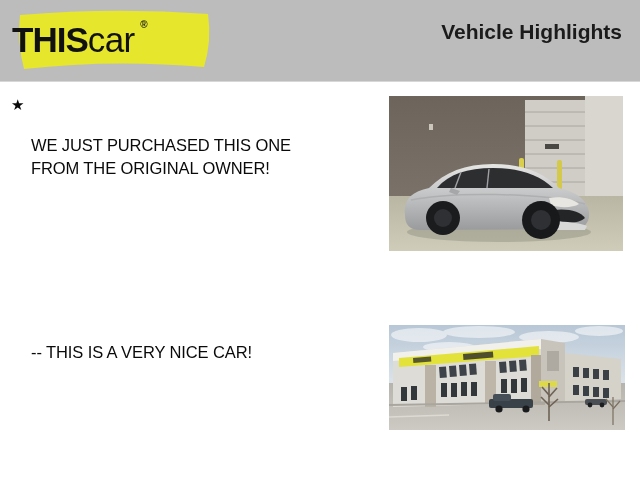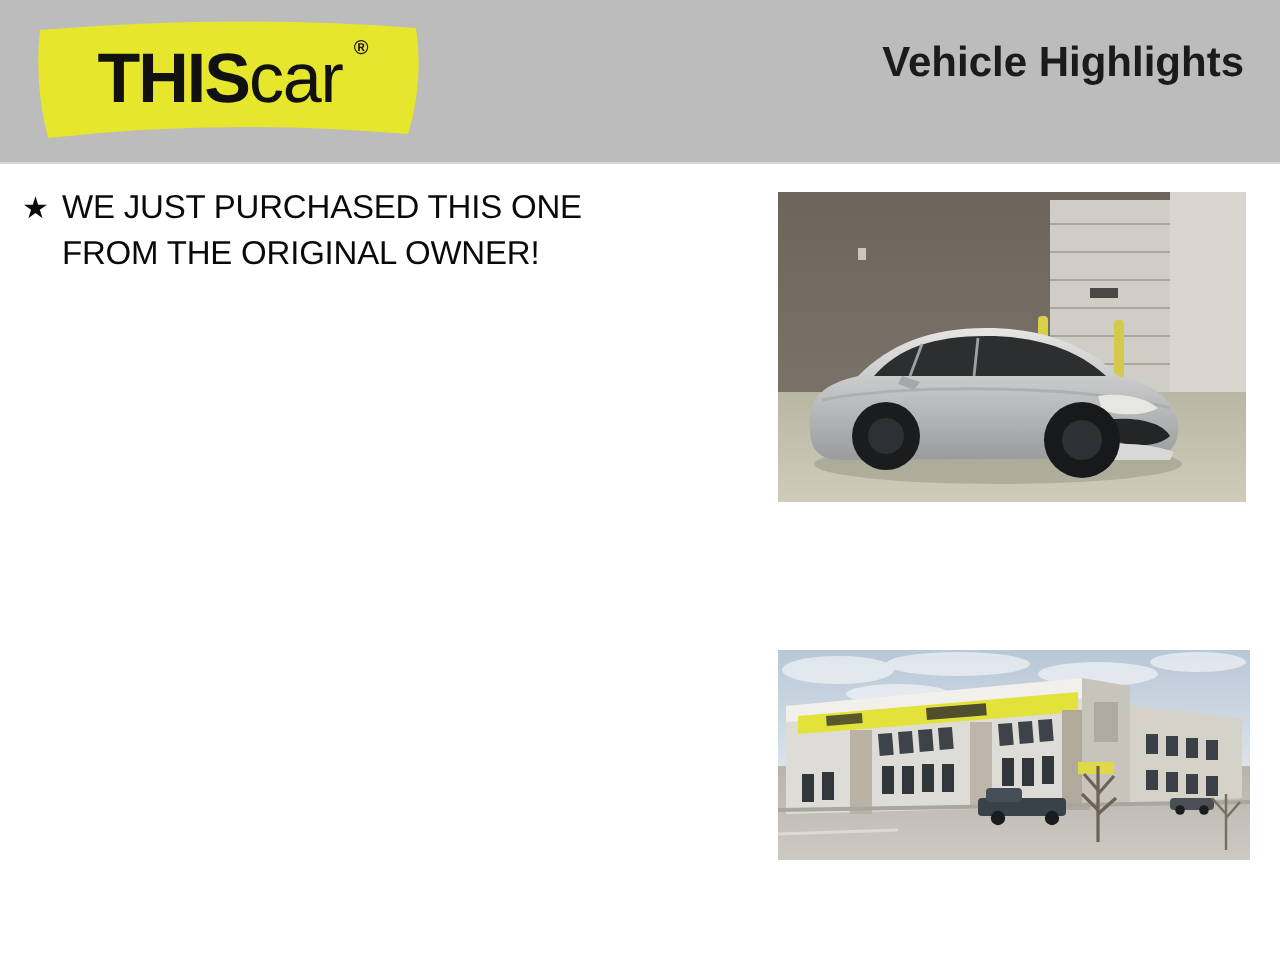--- a/index.html
+++ b/index.html
@@ -41,21 +41,21 @@
     height: 66px;
   }
   #logo-wordmark {
     position: absolute;
     left: 0;
     top: 0;
     width: 196px;
     height: 66px;
     display: flex;
     align-items: center;
-    justify-content: center;
+    justify-content: flex-start;
     pointer-events: none;
   }
   #logo-wordmark .lw-inner {
     position: relative;
     transform: translateY(-1px) translateX(-4px);
     white-space: nowrap;
     line-height: 1;
   }
   .lw-this {
     font-family: "Liberation Sans", sans-serif;
@@ -126,20 +126,21 @@
     box-sizing: border-box;
   }
   .hl-text {
     flex: 1 1 auto;
     font-family: "Liberation Sans", sans-serif;
     font-size: 16.5px;
     line-height: 23px;
     color: #0a0a0a;
     letter-spacing: -0.1px;
     white-space: pre-line;
+    margin-top: 41px;
   }
   .hl-spacer {
     height: 20px;
   }
 
   
   .photo-frame {
     position: absolute;
     background: #ffffff;
     overflow: hidden;
@@ -195,20 +196,24 @@
     <div class="hl-spacer"></div>
 
     <div class="hl-spacer"></div>
 
     <div class="hl-spacer"></div>
 
     <div class="hl-spacer"></div>
 
     <div class="hl-spacer"></div>
 
+    <div class="hl-row">
+      <div class="hl-bullet"></div>
+      <div class="hl-text">-- THIS IS A VERY NICE CAR!</div>
+    </div>
 
   </div>
 
   <div class="photo-frame" id="photo-vehicle">
     <svg viewBox="0 0 234 155" xmlns="http://www.w3.org/2000/svg">
       <defs>
         <linearGradient id="gFloor" x1="0" y1="0" x2="0" y2="1">
           <stop offset="0%" stop-color="#b9b6a4"></stop>
           <stop offset="100%" stop-color="#cfccb9"></stop>
         </linearGradient>

